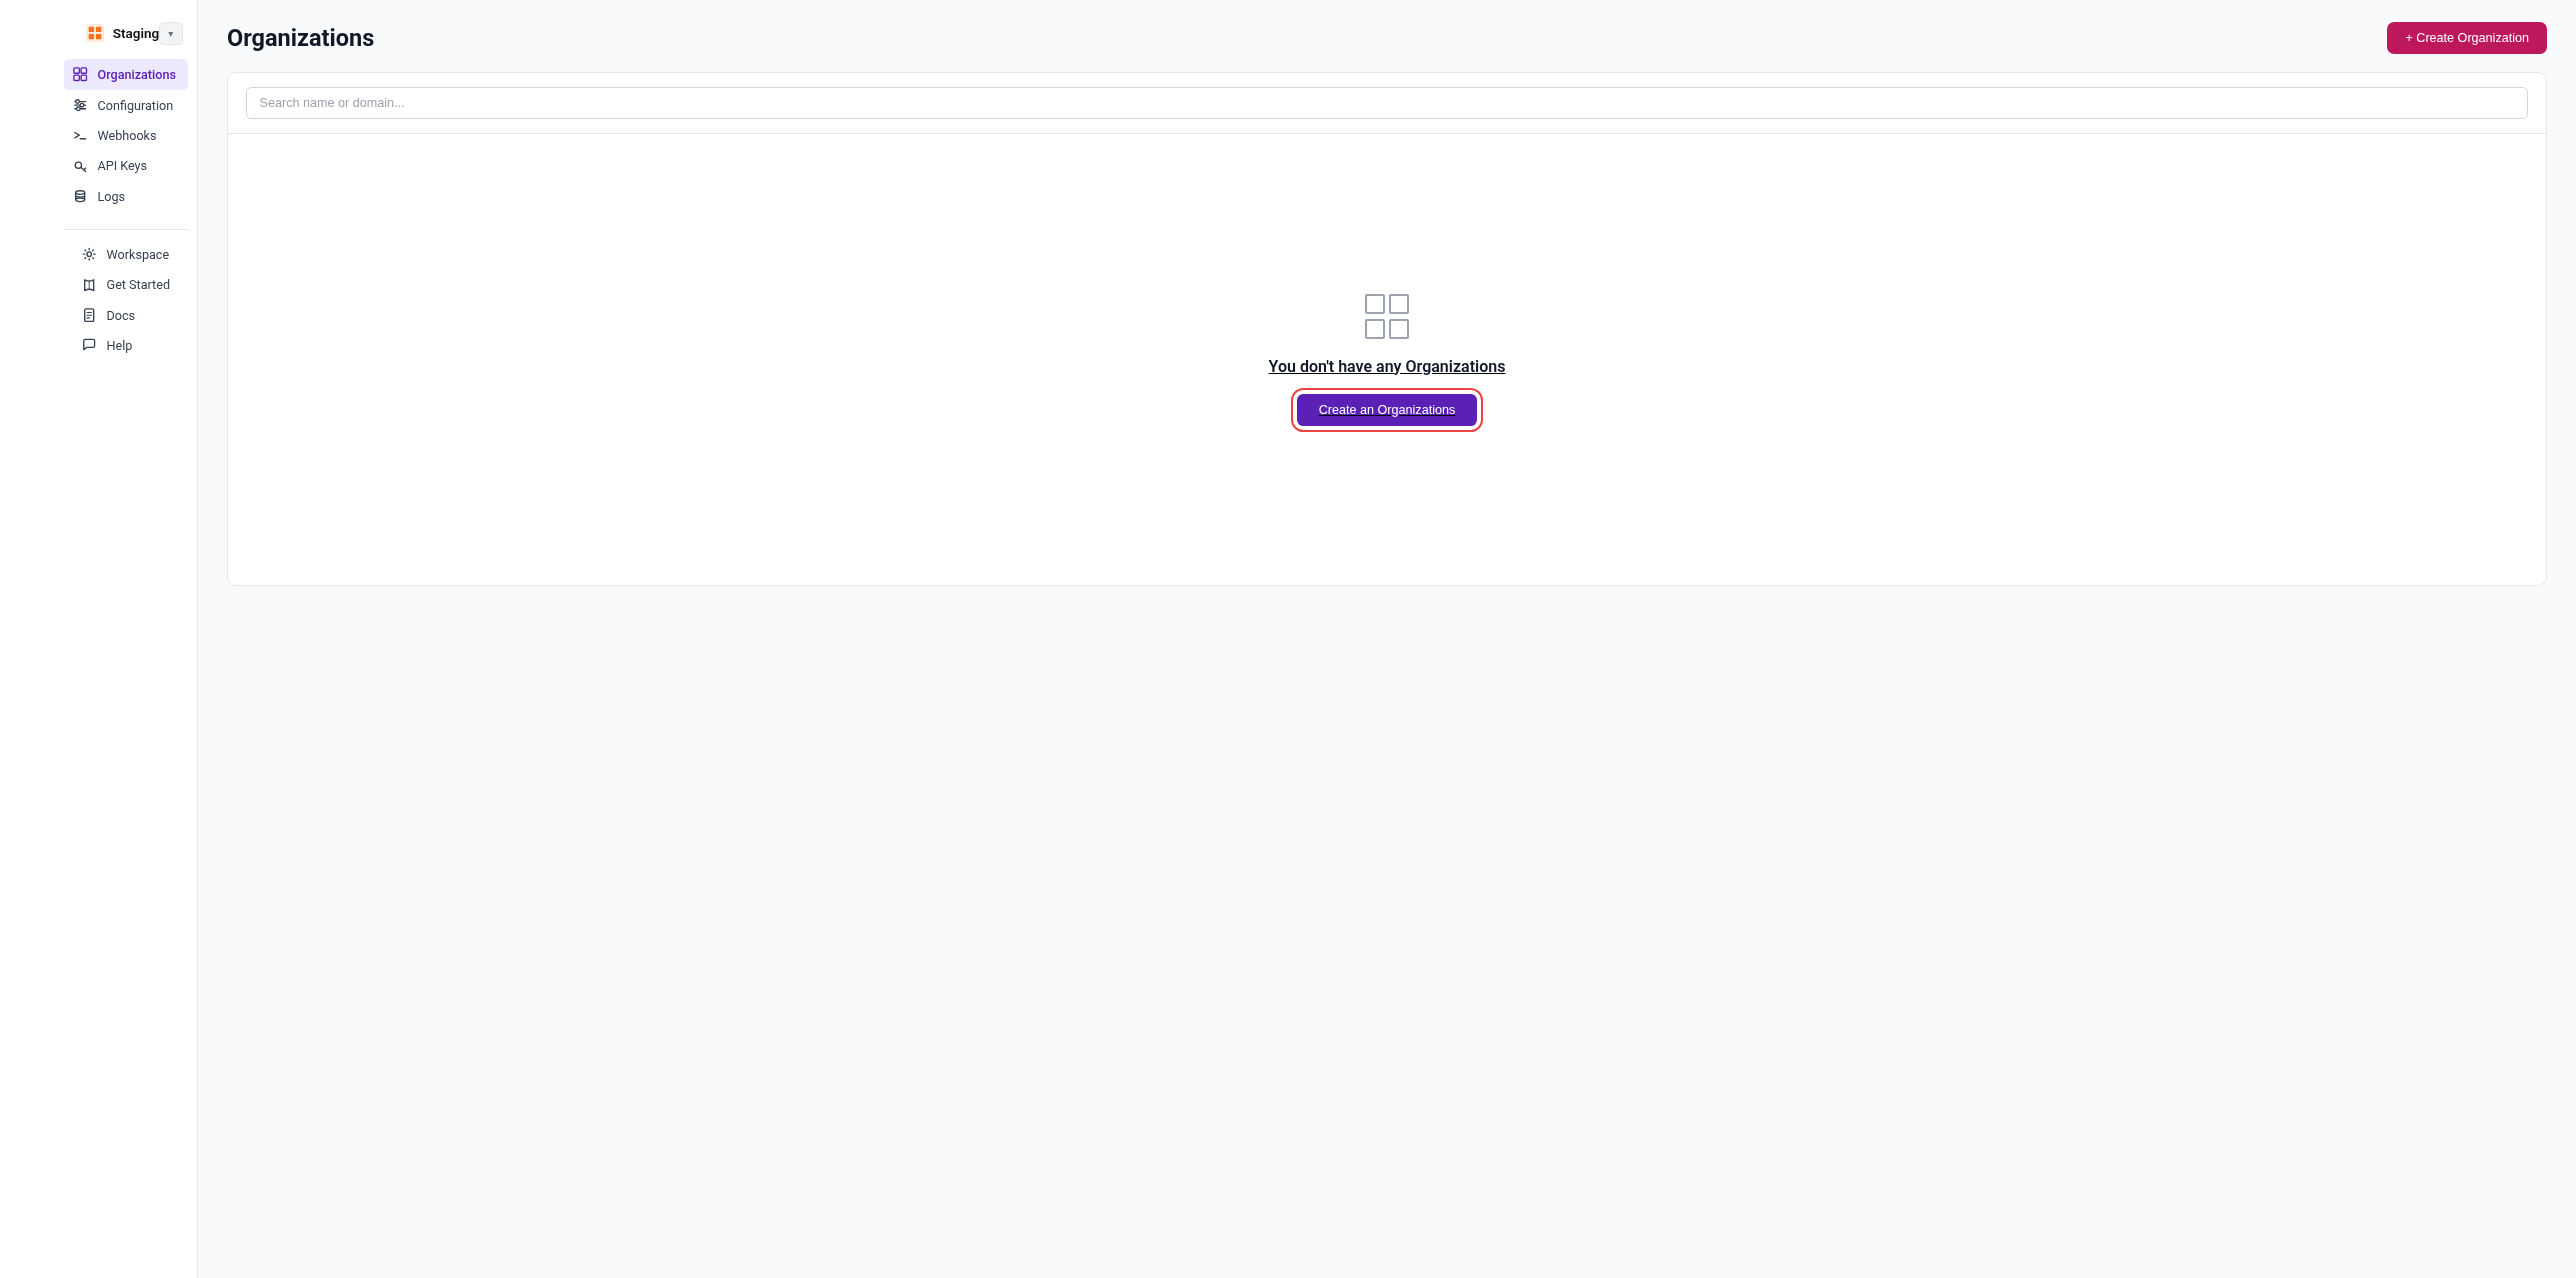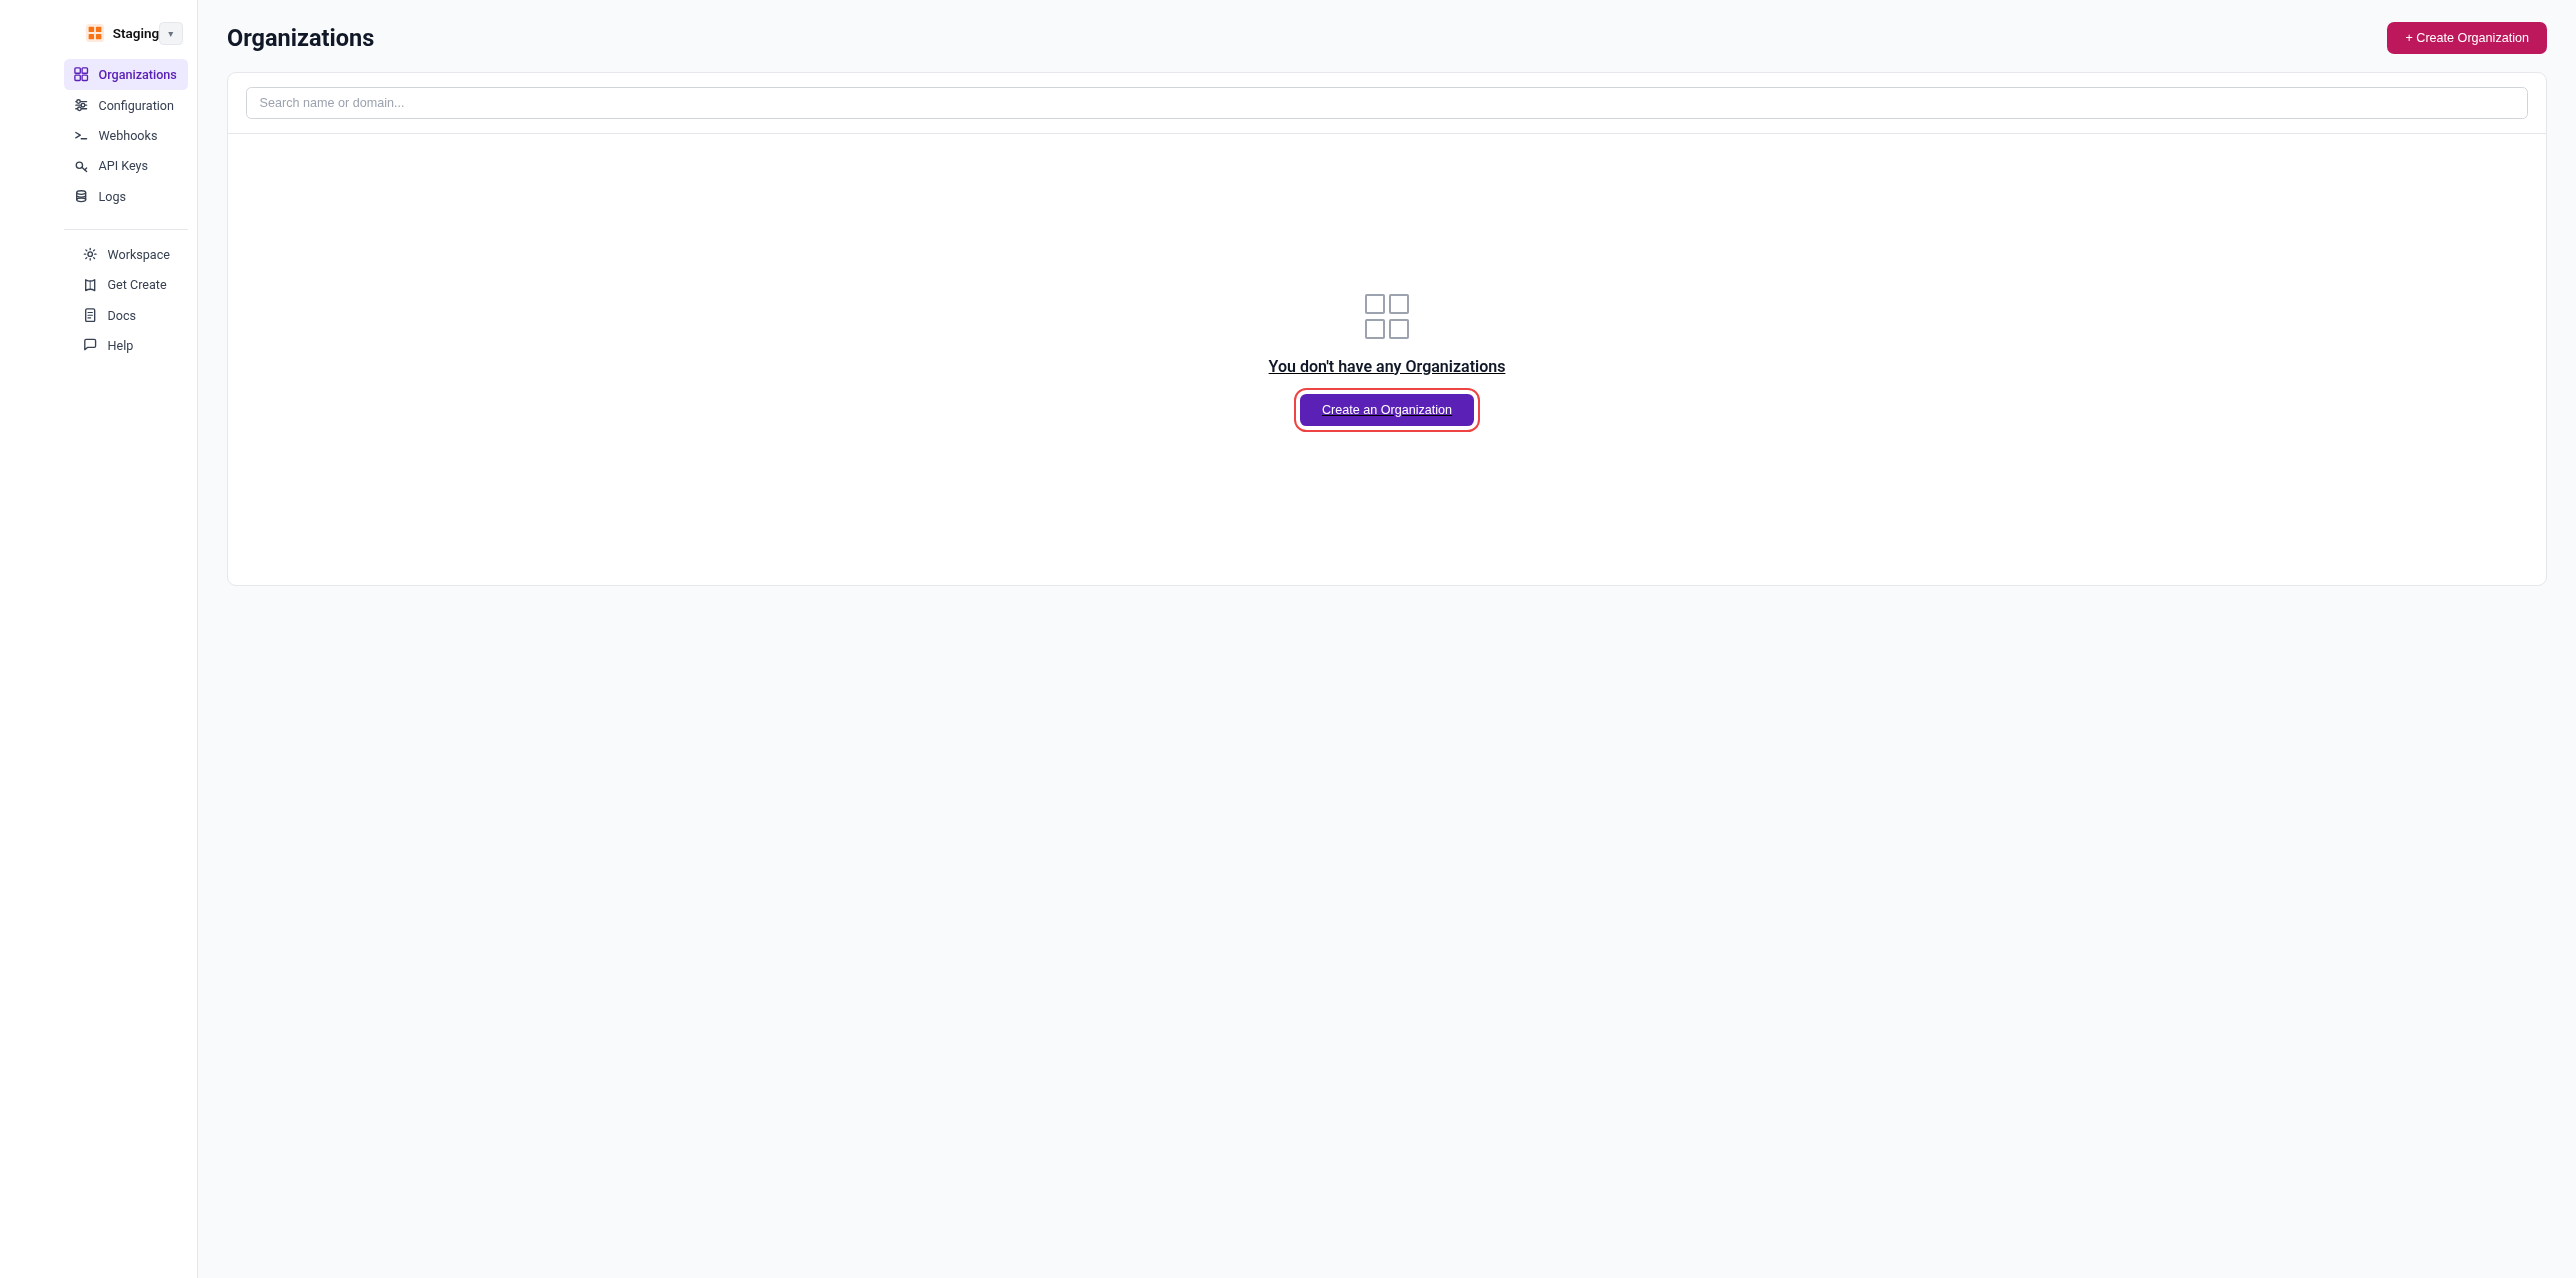--- a/index.html
+++ b/index.html
@@ -331,21 +331,21 @@
         <span>Workspace</span>
       </a>
 
       <a class="nav-item">
         <span class="nav-item-icon">
           <svg width="14.4" height="14.4" viewBox="0 0 16 16" fill="none">
             <path d="M3 2 L3 14 Q8 11 13 14 L13 2 Q8 5 3 2Z" stroke="#374151" stroke-width="1.5" fill="none" stroke-linejoin="round"></path>
             <line x1="8" y1="2.5" x2="8" y2="13" stroke="#374151" stroke-width="1"></line>
           </svg>
         </span>
-        <span>Get Create</span>
+        <span>Get Started</span>
       </a>
 
       <a class="nav-item">
         <span class="nav-item-icon">
           <svg width="14.4" height="14.4" viewBox="0 0 16 16" fill="none">
             <rect x="3" y="1" width="10" height="14" rx="1.5" stroke="#374151" stroke-width="1.5"></rect>
             <line x1="5.5" y1="5" x2="10.5" y2="5" stroke="#374151" stroke-width="1.2" stroke-linecap="round"></line>
             <line x1="5.5" y1="8" x2="10.5" y2="8" stroke="#374151" stroke-width="1.2" stroke-linecap="round"></line>
             <line x1="5.5" y1="11" x2="8.5" y2="11" stroke="#374151" stroke-width="1.2" stroke-linecap="round"></line>
           </svg>
@@ -383,19 +383,19 @@
         <div class="empty-icon">
           <div class="grid-icon">
             <div class="grid-cell"></div>
             <div class="grid-cell"></div>
             <div class="grid-cell"></div>
             <div class="grid-cell"></div>
           </div>
         </div>
         <p class="empty-title">You don't have any Organizations</p>
         <button class="create-org-btn">
-          <span>Create an Organization</span>
+          <span>Create an Organizations</span>
         </button>
       </div>
     </div>
   </div>
 </main>
 
 
 </body></html>

